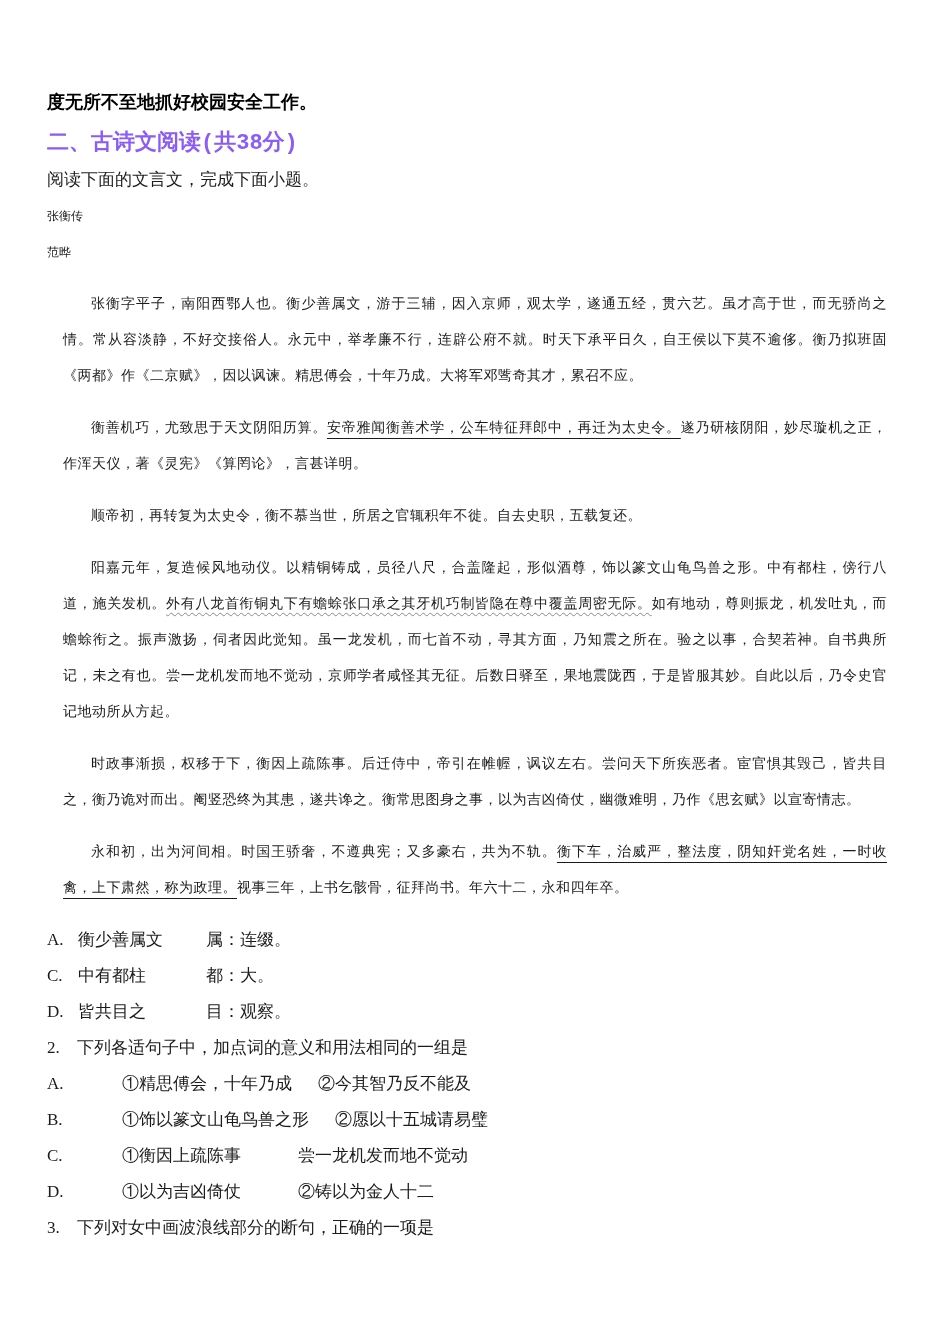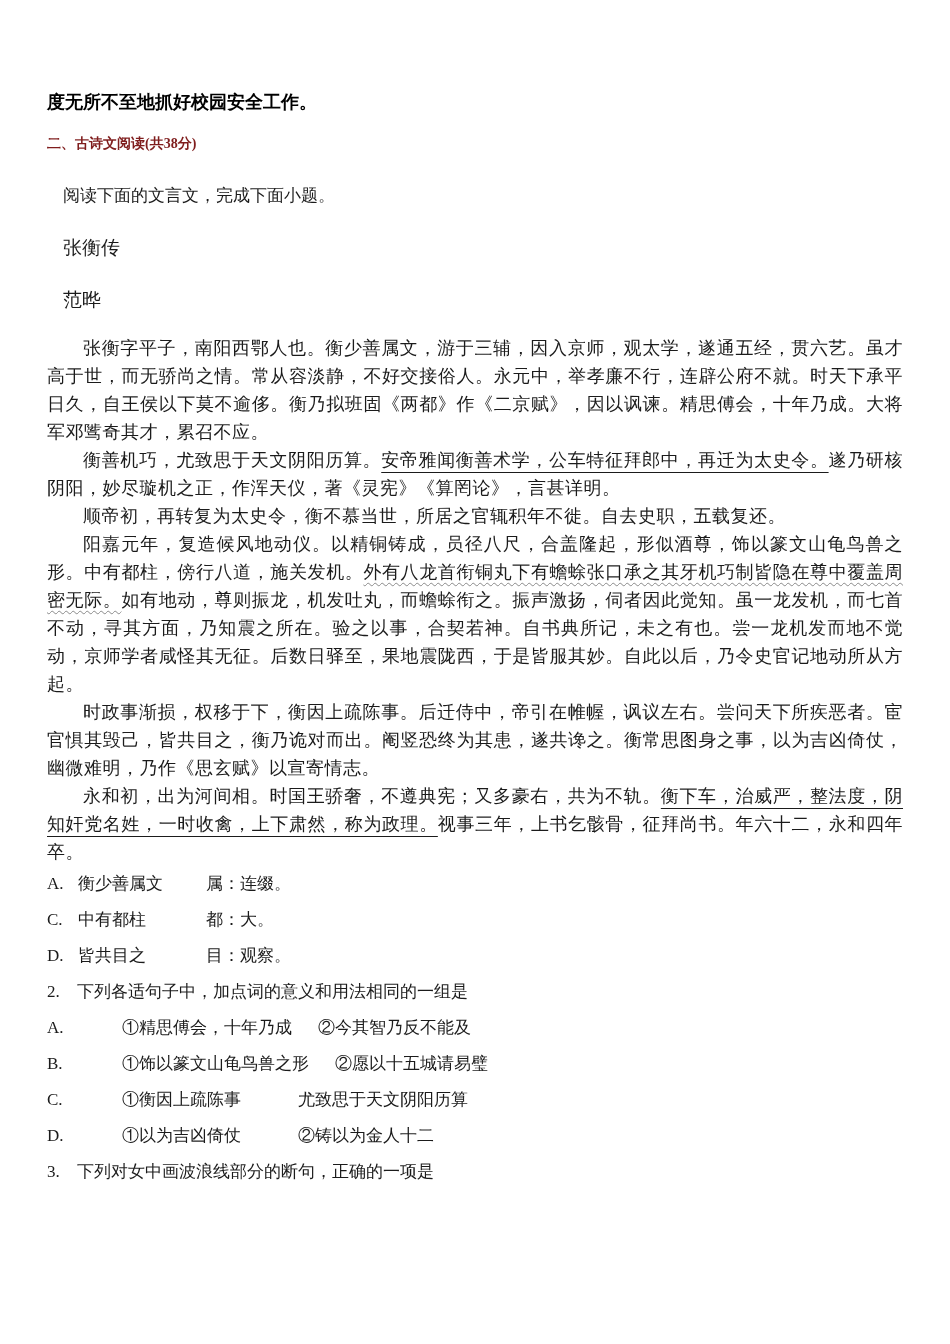--- a/index.html
+++ b/index.html
@@ -18,36 +18,36 @@
   .bold-line {
     margin: 0;
     font-family: "Liberation Sans", "DejaVu Sans", sans-serif;
     font-weight: 700;
     font-size: 18px;
     line-height: 36px;
     color: #000;
   }
   .section-heading {
     margin: 6px 0 0 0;
-    font-family: Liberation Serif, serif;
+    font-family: Liberation Mono, monospace;
     font-weight: 700;
-    font-size: 14px;
+    font-size: 22px;
     line-height: 36px;
-    color: #7f1d1d;
+    color: #8b5cf6;
   }
   .intro, .p-title, .p-author {
-    margin: 16px;
+    margin: 0;
     font-size: 17px;
     line-height: 36px;
   }
-  .p-title, .p-author { font-size: 19px; }
+  .p-title, .p-author { font-size: 12px; }
   .passage p {
-    margin: 0;
-    font-size: 18px;
-    line-height: 28px;
+    margin: 16px;
+    font-size: 14px;
+    line-height: 36px;
     text-align: justify;
     text-indent: 2em;
     letter-spacing: 0.5px;
   }
   .u-solid {
     text-decoration: underline;
     text-decoration-thickness: 1px;
     text-underline-offset: 6px;
   }
   .u-wavy {
@@ -122,21 +122,21 @@
       <p class="q-stem">
         <span class="q-label">2.</span><span>下列各适句子中，加点词的意义和用法相同的一组是</span>
       </p>
       <p class="q-option">
         <span class="opt-label">A.</span><span class="opt-s1">①精思傅会，十年乃成</span><span>②今其智乃反不能及</span>
       </p>
       <p class="q-option">
         <span class="opt-label">B.</span><span class="opt-s1">①饰以篆文山龟鸟兽之形</span><span>②愿以十五城请易璧</span>
       </p>
       <p class="q-option">
-        <span class="opt-label">C.</span><span class="opt-s1">①衡因上疏陈事</span><span>尤致思于天文阴阳历算</span>
+        <span class="opt-label">C.</span><span class="opt-s1">①衡因上疏陈事</span><span>尝一龙机发而地不觉动</span>
       </p>
       <p class="q-option">
         <span class="opt-label">D.</span><span class="opt-s1">①以为吉凶倚仗</span><span>②铸以为金人十二</span>
       </p>
     </div>
 
     <div>
       <p class="q-stem">
         <span class="q-label">3.</span><span>下列对女中画波浪线部分的断句，正确的一项是</span>
       </p>

